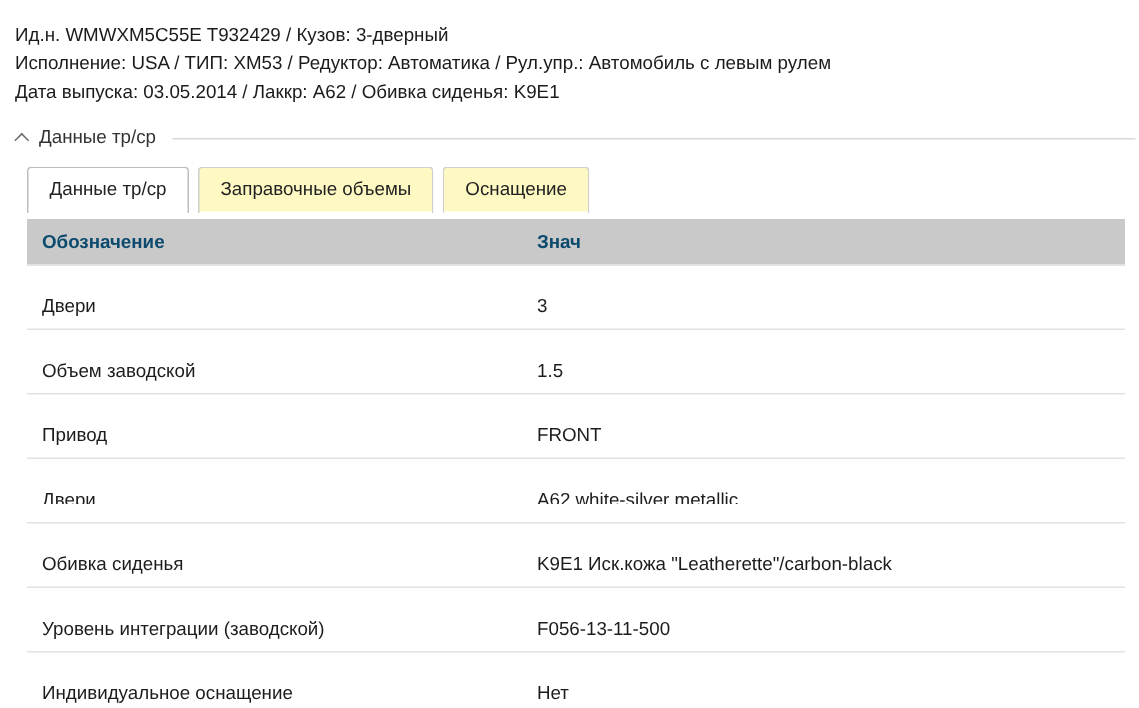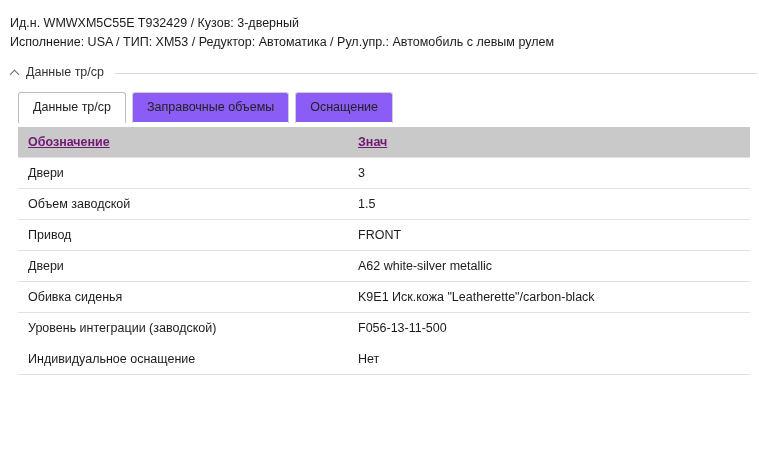--- a/index.html
+++ b/index.html
@@ -75,21 +75,21 @@
     margin-top: 12px;
     padding-left: 18px;
     display: flex;
     align-items: flex-end;
     gap: 6px;
     height: 32px;
   }
   .tab {
     border: 1px solid #cfcfcf;
     border-bottom: none;
-    background: #8b5cf6;
+    background: #fef9c3;
     border-radius: 3px 3px 0 0;
     padding: 7px 14px 8px 14px;
     font-size: 12.5px;
     color: #222222;
     line-height: 15px;
     white-space: nowrap;
     cursor: pointer;
     box-shadow: 0 -1px 0 #ffffff inset;
   }
   .tab.active {
@@ -103,33 +103,32 @@
     margin-top: 4px;
     padding: 0 9px 0 18px;
   }
   table.data {
     width: 100%;
     border-collapse: collapse;
     table-layout: fixed;
   }
   table.data th {
     background: #c9c9c9;
-    color: #701a75;
+    color: #0c4a6e;
     font-size: 12.5px;
     font-weight: bold;
     text-align: left;
     padding: 7px 0 7px 10px;
     height: 16px;
     border: none;
-    text-decoration: underline;
   }
   table.data td {
     font-size: 12.5px;
     color: #1c1c1c;
-    padding: 7px 0 7px 10px;
+    padding: 19px 0 7px 10px;
     border-bottom: 1px solid #e2e2e2;
     height: 16px;
     overflow: hidden;
     white-space: nowrap;
     text-overflow: ellipsis;
   }
   table.data tr:first-child td {
     border-top: 1px solid #e2e2e2;
   }
   .col-name { width: 320px; }
@@ -143,20 +142,21 @@
   }
 </style>
 </head>
 <body>
 
 <div class="page">
 
   <div class="header-block">
     <div class="header-line">Ид.н. WMWXM5C55E T932429 / Кузов: 3-дверный</div>
     <div class="header-line">Исполнение: USA / ТИП: XM53 / Редуктор: Автоматика / Рул.упр.: Автомобиль с левым рулем</div>
+    <div class="header-line">Дата выпуска: 03.05.2014 / Лаккр: A62 / Обивка сиденья: K9E1</div>
   </div>
 
   <div class="section-header">
     <span class="chev"></span>
     <span class="section-title">Данные тр/ср</span>
     <span class="section-rule"></span>
   </div>
 
   <div class="tabs">
     <div class="tab active">Данные тр/ср</div>

